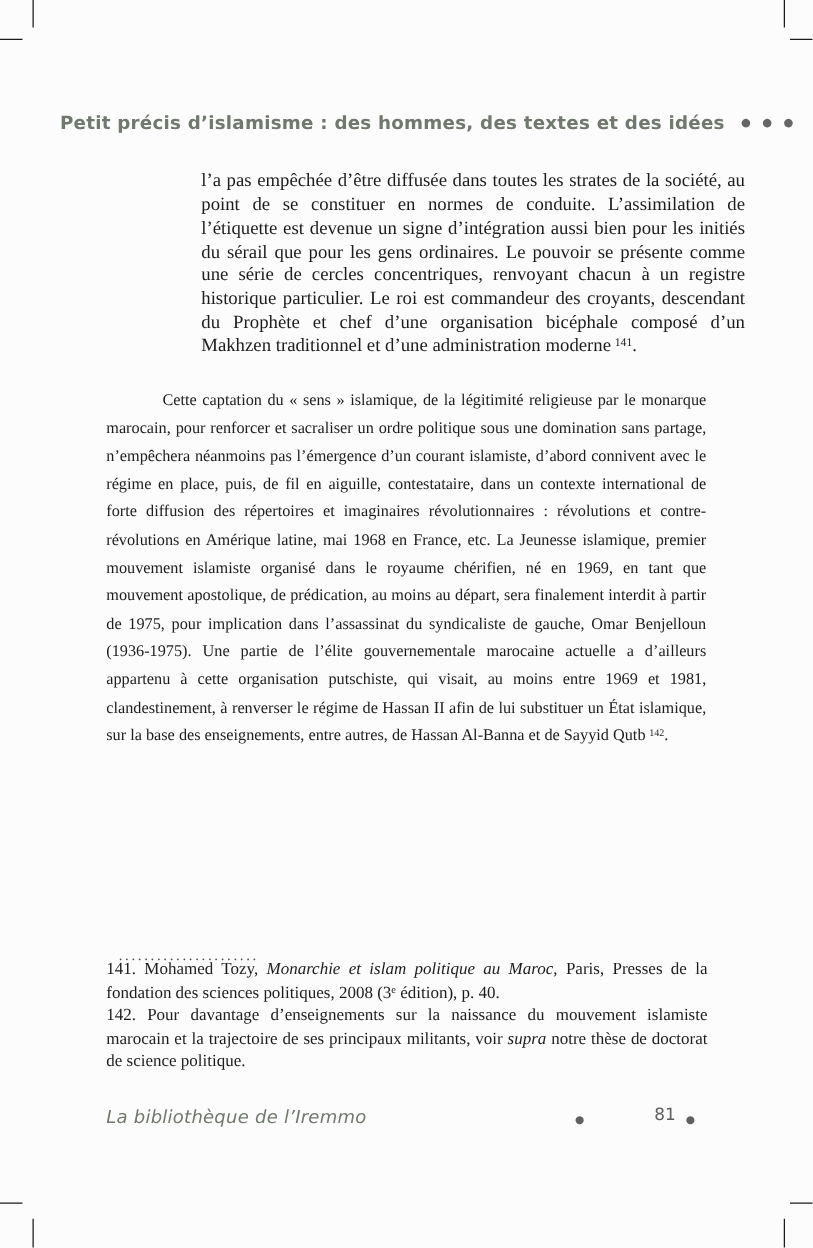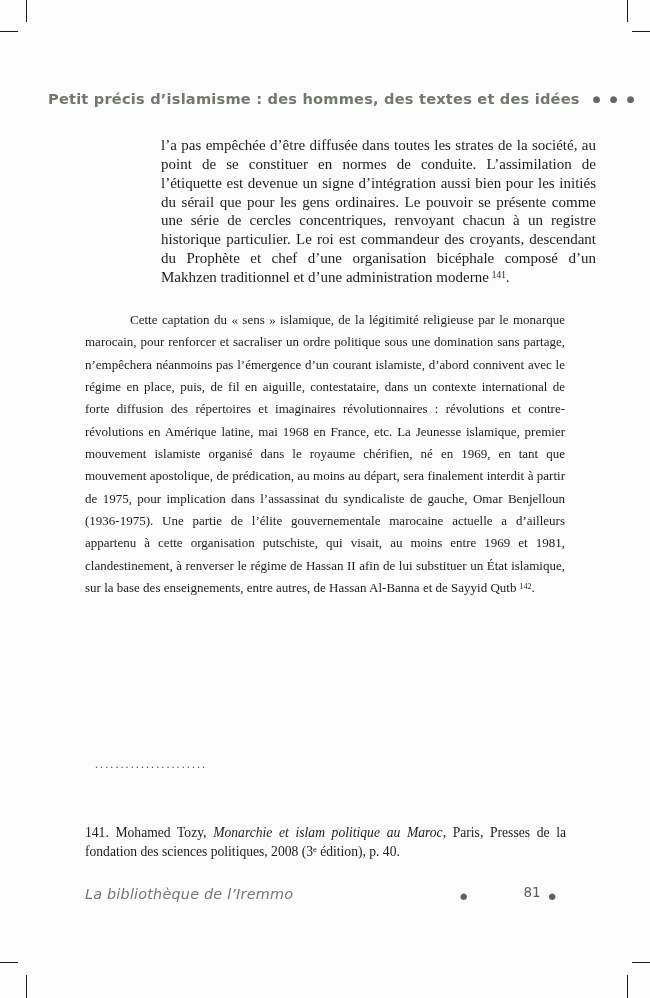--- a/index.html
+++ b/index.html
@@ -63,21 +63,21 @@
   }
   sup.spaced{margin-left:3px;}
 
   
   .footnote-sep{
     position:absolute;left:95px;top:757px;
     font-size:12px;letter-spacing:2.1px;color:#4f4f4f;
     font-family:"Liberation Serif", serif;
   }
   .footnotes{
-    position:absolute;left:85px;top:824px;width:481px;
+    position:absolute;left:85px;top:766px;width:481px;
     font-size:13.6px;line-height:18.6px;text-align:justify;
     color:var(--body);
   }
   .footnote{margin:0;}
   .footnote i{font-style:italic;}
   sup.small{font-size:62%;line-height:0;vertical-align:baseline;position:relative;top:-0.4em;}
 
   
   .page-footer{
     position:absolute;left:85px;top:886px;width:471px;
@@ -121,20 +121,21 @@
   <blockquote class="quote"><span>l’a pas empêchée d’être diffusée dans toutes les strates de la société, au point de se constituer en normes de conduite. L’assimilation de l’étiquette est devenue un signe d’intégration aussi bien pour les initiés du sérail que pour les gens ordinaires. Le pouvoir se présente comme une série de cercles concentriques, renvoyant chacun à un registre historique particulier. Le roi est commandeur des croyants, descendant du Prophète et chef d’une organisation bicéphale composé d’un Makhzen traditionnel et d’une administration moderne</span><sup class="fnref spaced">141</sup><span>.</span></blockquote>
 
   <div class="body-block">
     <p class="body-para"><span>Cette captation du « sens » islamique, de la légitimité religieuse par le monarque marocain, pour renforcer et sacraliser un ordre politique sous une domination sans partage, n’empêchera néanmoins pas l’émergence d’un courant islamiste, d’abord connivent avec le régime en place, puis, de fil en aiguille, contestataire, dans un contexte international de forte diffusion des répertoires et imaginaires révolutionnaires : révolutions et contre-révolutions en Amérique latine, mai 1968 en France, etc. La Jeunesse islamique, premier mouvement islamiste organisé dans le royaume chérifien, né en 1969, en tant que mouvement apostolique, de prédication, au moins au départ, sera finalement interdit à partir de 1975, pour implication dans l’assassinat du syndicaliste de gauche, Omar Benjelloun (1936-1975). Une partie de l’élite gouvernementale marocaine actuelle a d’ailleurs appartenu à cette organisation putschiste, qui visait, au moins entre 1969 et 1981, clandestinement, à renverser le régime de Hassan II afin de lui substituer un État islamique, sur la base des enseignements, entre autres, de Hassan Al-Banna et de Sayyid Qutb</span><sup class="fnref spaced">142</sup><span>.</span></p>
   </div>
 
   <div class="footnote-sep">......................</div>
 
   <div class="footnotes">
     <p class="footnote"><span>141. Mohamed Tozy, </span><i>Monarchie et islam politique au Maroc</i><span>, Paris, Presses de la fondation des sciences politiques, 2008 (3</span><sup class="small">e</sup><span> édition), p. 40.</span></p>
+    <p class="footnote"><span>142. Pour davantage d’enseignements sur la naissance du mouvement islamiste marocain et la trajectoire de ses principaux militants, voir </span><i>supra</i><span> notre thèse de doctorat de science politique.</span></p>
   </div>
 
   <footer class="page-footer">
     <span class="imprint">La bibliothèque de l’Iremmo</span>
     <span class="pagenum">
       <span class="pdot">●</span>
       <span class="num">81</span>
       <span class="pdot">●</span>
     </span>
   </footer>

